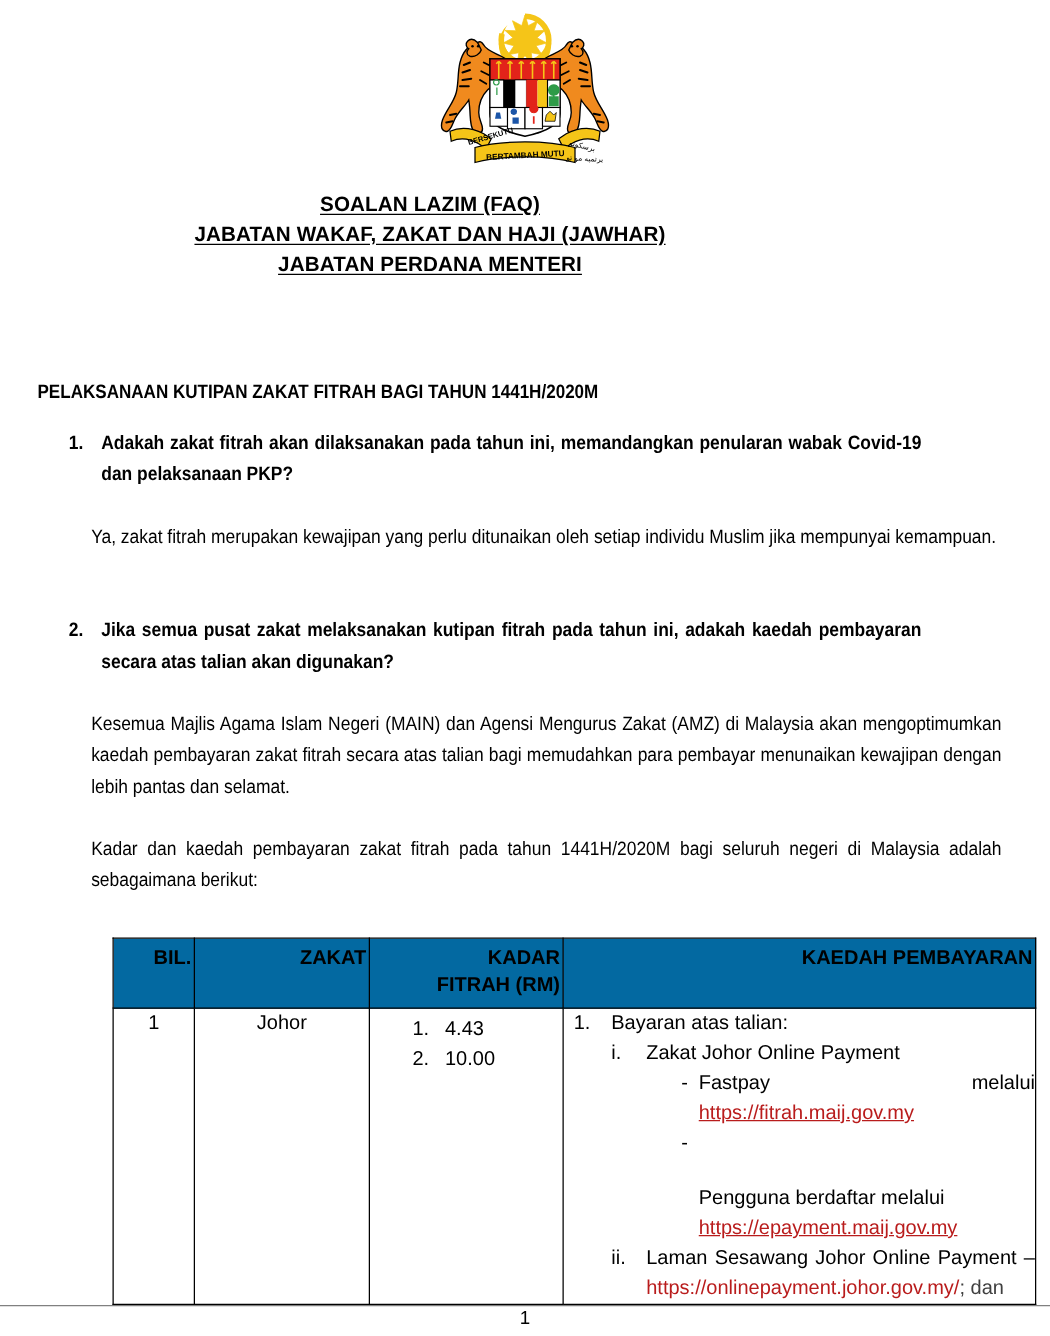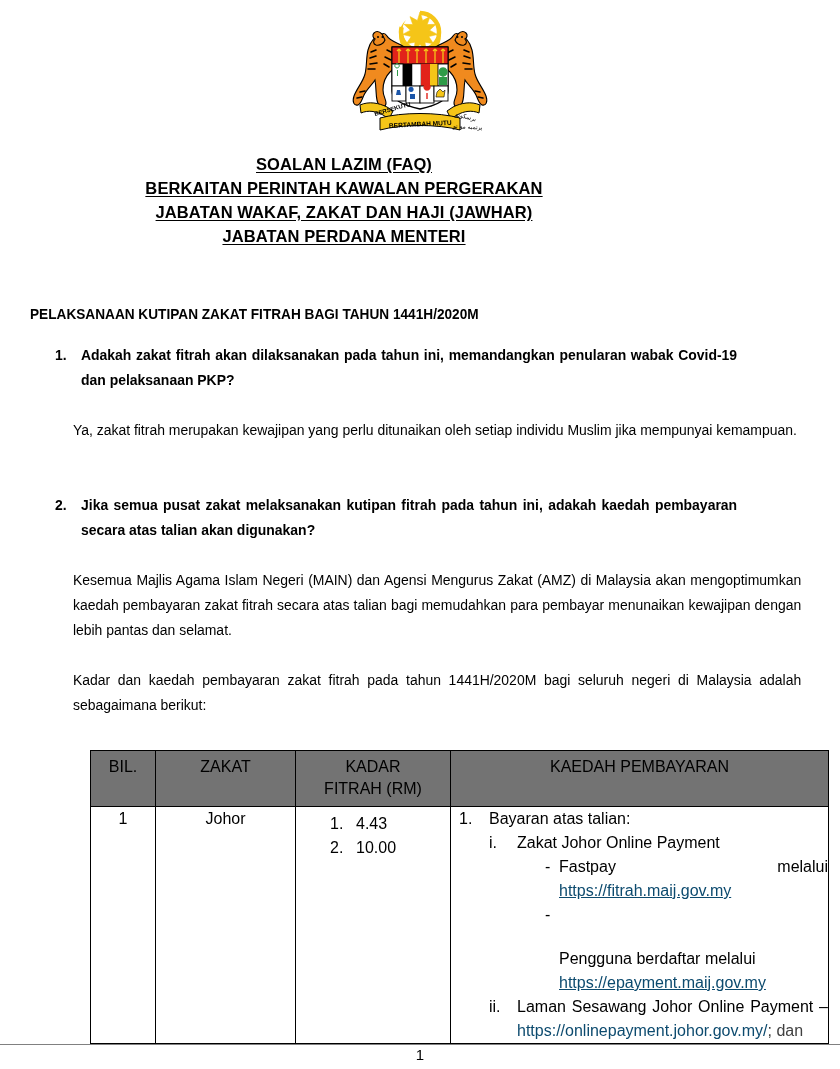--- a/index.html
+++ b/index.html
@@ -124,25 +124,25 @@
     width: 718px;
     border-collapse: collapse;
     table-layout: fixed;
   }
   .tbl td, .tbl th {
     border: 1px solid #000000;
     vertical-align: top;
     padding: 0;
   }
   .tbl thead th {
-    background: #737373;
-    text-align: center;
+    background: #0369a1;
+    text-align: right;
     font-family: "Liberation Sans", sans-serif;
     font-size: 16px;
-    font-weight: normal;
+    font-weight: bold;
     line-height: 22px;
     padding: 5px 2px 6px 2px;
     vertical-align: top;
   }
   .col-bil   { width: 60px; }
   .col-neg   { width: 135px; }
   .col-kadar { width: 150px; }
   .col-kaedah{ width: 373px; }
 
   .cell-center {
@@ -188,21 +188,21 @@
   .just {
     text-align: justify;
     text-align-last: justify;
   }
   .just-last-left {
     text-align: justify;
     text-align-last: left;
     margin-top: 44px;
   }
   .lnk {
-    color: #0c4a6e;
+    color: #b91c1c;
     word-break: break-all;
     text-align: center;
   }
   .plain { color: #404040; }
 
   
   .footer-rule {
     position: absolute;
     left: 0px;
     top: 1044px;
@@ -298,21 +298,20 @@
         <text x="48" y="110" font-family="Liberation Sans, sans-serif" font-size="6" font-weight="bold" fill="#000" transform="rotate(-16 48 110)">BERSEKUTU</text>
         <text x="62" y="122" font-family="Liberation Sans, sans-serif" font-size="6.6" font-weight="bold" fill="#000" transform="rotate(-3 62 122)">BERTAMBAH MUTU</text>
         <text x="128" y="110" font-family="Liberation Sans, sans-serif" font-size="6" fill="#000" transform="rotate(14 128 110)">برسكوتو</text>
         <text x="126" y="122" font-family="Liberation Sans, sans-serif" font-size="6" fill="#000" transform="rotate(3 126 122)">برتمبه مو تو</text>
       </g>
     </svg>
   </div>
 
   <div class="title-block">
     <div class="title-line"><span>SOALAN LAZIM (FAQ)</span></div>
-    <div class="title-line"><span>BERKAITAN PERINTAH KAWALAN PERGERAKAN</span></div>
     <div class="title-line"><span>JABATAN WAKAF, ZAKAT DAN HAJI (JAWHAR)</span></div>
     <div class="title-line"><span>JABATAN PERDANA MENTERI</span></div>
   </div>
 
   <div class="section-head">PELAKSANAAN KUTIPAN ZAKAT FITRAH BAGI TAHUN 1441H/2020M</div>
 
   <div class="qa" style="top:342px;">
     <div class="q-row">
       <div class="q-num">1.</div>
       <div class="q-text">Adakah zakat fitrah akan dilaksanakan pada tahun ini, memandangkan penularan wabak Covid-19 dan pelaksanaan PKP?</div>

